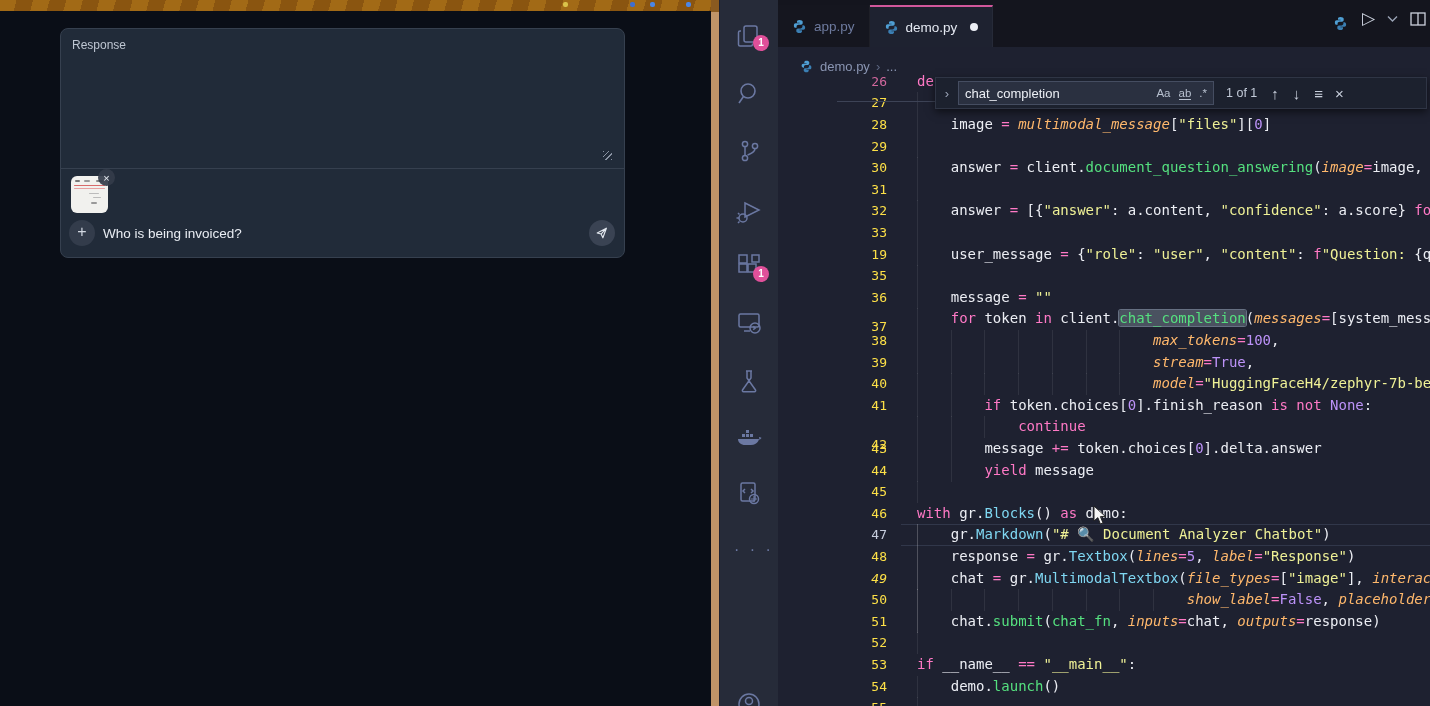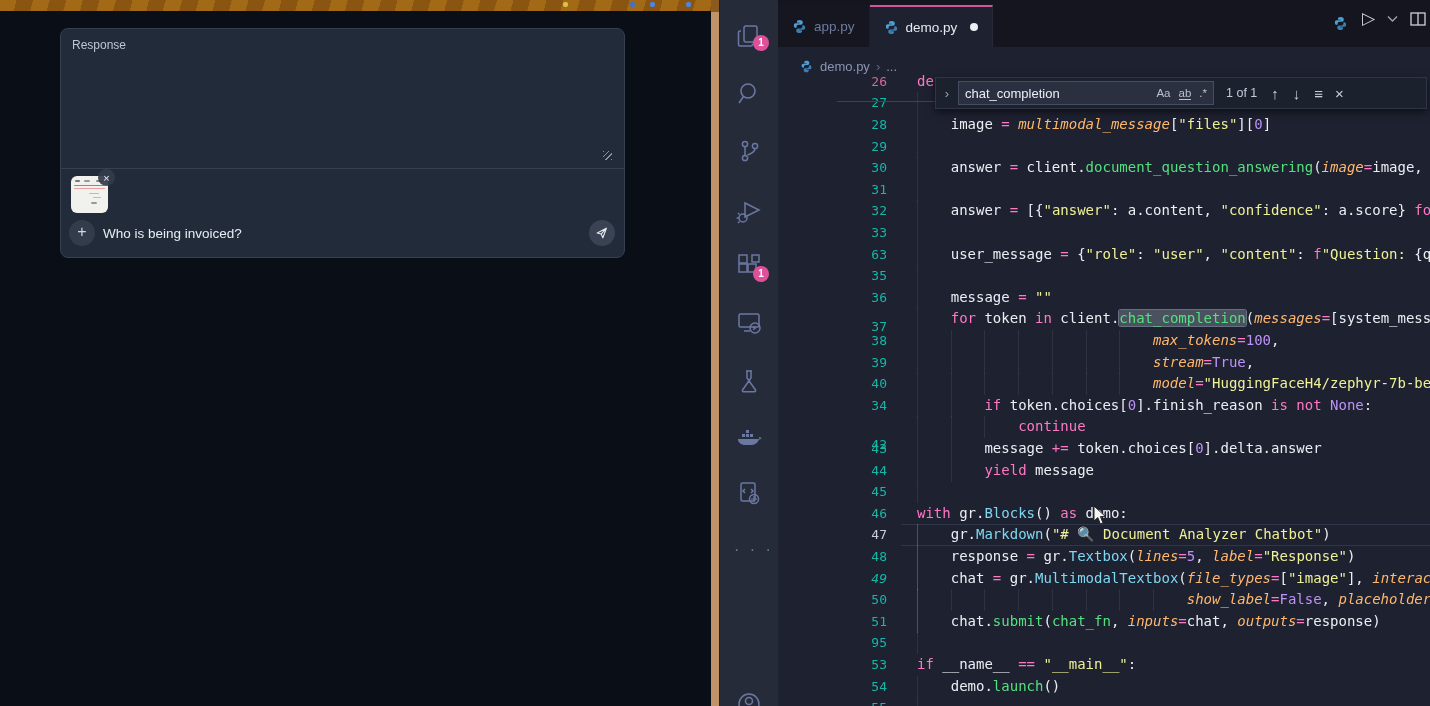--- a/index.html
+++ b/index.html
@@ -73,21 +73,21 @@
   .tab .desc { font-size:11.5px; color:#596380; }
   .tab .dirty-dot { width:8px; height:8px; border-radius:50%; background:#eceff5; margin-left:6px; }
   .pyicon { width:15px; height:15px; flex:0 0 15px; }
   #tab-actions { position:absolute; right:4px; top:8px; display:flex; align-items:center; gap:12px; color:#ccd2de; }
   #partial-tab-icon { position:absolute; right:82px; top:16px; width:15px; height:15px; overflow:hidden; }
   
   #breadcrumb { position:absolute; left:80px; top:48px; height:24px; display:flex; align-items:center; gap:6px; font-size:13px; color:#8a95b2; }
   
   #editor { position:absolute; left:59px; top:72px; right:0; bottom:0; background:#1e2130; }
   .ln { position:absolute; left:59px; width:50px; height:22px; text-align:right;
-        font-family:"DejaVu Sans Mono", monospace; font-size:13px; line-height:21.6px; color:#14b8a6; }
+        font-family:"DejaVu Sans Mono", monospace; font-size:13px; line-height:21.6px; color:#fde047; }
   .code-row { position:absolute; left:139px; width:527px; height:22px; overflow:hidden;
         font-family:"DejaVu Sans Mono", monospace; font-size:14px; line-height:21.6px; white-space:pre; color:#eceef4; }
   .guide { position:absolute; top:0; width:1px; height:22px; background:rgba(255,255,255,0.08); }
   .guide.active { background:rgba(255,255,255,0.22); }
   .tk-k { color:#ff79c6; } .tk-f { color:#55e07f; } .tk-c { color:#7fd7f2; }
   .tk-p { color:#ffb86c; font-style:italic; } .tk-s { color:#eff196; } .tk-n { color:#bd93f9; }
   .tk-m { background:#4a5260; box-shadow:0 0 0 1px #667082; border-radius:2px; }
   #current-line-bar { position:absolute; left:123px; top:452px; width:546px; height:22px;
         border-top:1px solid #31374a; border-bottom:1px solid #31374a; }
   #sticky-sep { position:absolute; left:59px; top:29px; width:100px; height:1px; background:#3d4356; }
@@ -293,39 +293,39 @@
       <div id="current-line-bar"></div>
       <div id="gutter-layer">
           <div class="ln" style="top: -1.2px; color: rgb(210, 104, 158);">26</div>
           <div class="ln" style="top: 20.4px;">27</div>
           <div class="ln" style="top: 42px;">28</div>
           <div class="ln" style="top: 63.6px;">29</div>
           <div class="ln" style="top: 85.2px;">30</div>
           <div class="ln" style="top: 106.8px;">31</div>
           <div class="ln" style="top: 128.4px;">32</div>
           <div class="ln" style="top: 150px;">33</div>
-          <div class="ln" style="top: 171.6px;">63</div>
+          <div class="ln" style="top: 171.6px;">19</div>
           <div class="ln" style="top: 193.2px;">35</div>
           <div class="ln" style="top: 214.8px;">36</div>
           <div class="ln" style="top: 244px;">37</div>
           <div class="ln" style="top: 258px;">38</div>
           <div class="ln" style="top: 279.6px;">39</div>
           <div class="ln" style="top: 301.2px;">40</div>
-          <div class="ln" style="top: 322.8px;">34</div>
+          <div class="ln" style="top: 322.8px;">41</div>
           <div class="ln" style="top: 362px;">42</div>
           <div class="ln" style="top: 366px;">43</div>
           <div class="ln" style="top: 387.6px;">44</div>
           <div class="ln" style="top: 409.2px;">45</div>
           <div class="ln" style="top: 430.8px;">46</div>
           <div class="ln" style="top: 452.4px; color: rgb(198, 205, 221);">47</div>
           <div class="ln" style="top: 474px;">48</div>
           <div class="ln" style="top: 495.6px; font-style: italic;">49</div>
           <div class="ln" style="top: 517.2px;">50</div>
           <div class="ln" style="top: 538.8px;">51</div>
-          <div class="ln" style="top: 560.4px;">95</div>
+          <div class="ln" style="top: 560.4px;">52</div>
           <div class="ln" style="top: 582px;">53</div>
           <div class="ln" style="top: 603.6px;">54</div>
           <div class="ln" style="top: 625.2px;">55</div>
         </div>
       <div id="code-layer">
           <div class="code-row" style="top: -1.2px;"><span class="tk-k">de</span></div>
           <div class="code-row" style="top: 20.4px;"><span class="guide" style="left: 0px;"></span></div>
           <div class="code-row" style="top: 42px;"><span class="guide" style="left: 0px;"></span><span>    image </span><span class="tk-k">=</span><span> </span><span class="tk-p">multimodal_message</span><span>[</span><span class="tk-s">"files"</span><span>][</span><span class="tk-n">0</span><span>]</span></div>
           <div class="code-row" style="top: 63.6px;"><span class="guide" style="left: 0px;"></span></div>
           <div class="code-row" style="top: 85.2px;"><span class="guide" style="left: 0px;"></span><span>    answer </span><span class="tk-k">=</span><span> client.</span><span class="tk-f">document_question_answering</span><span>(</span><span class="tk-p">image</span><span class="tk-k">=</span><span>image, </span></div>

